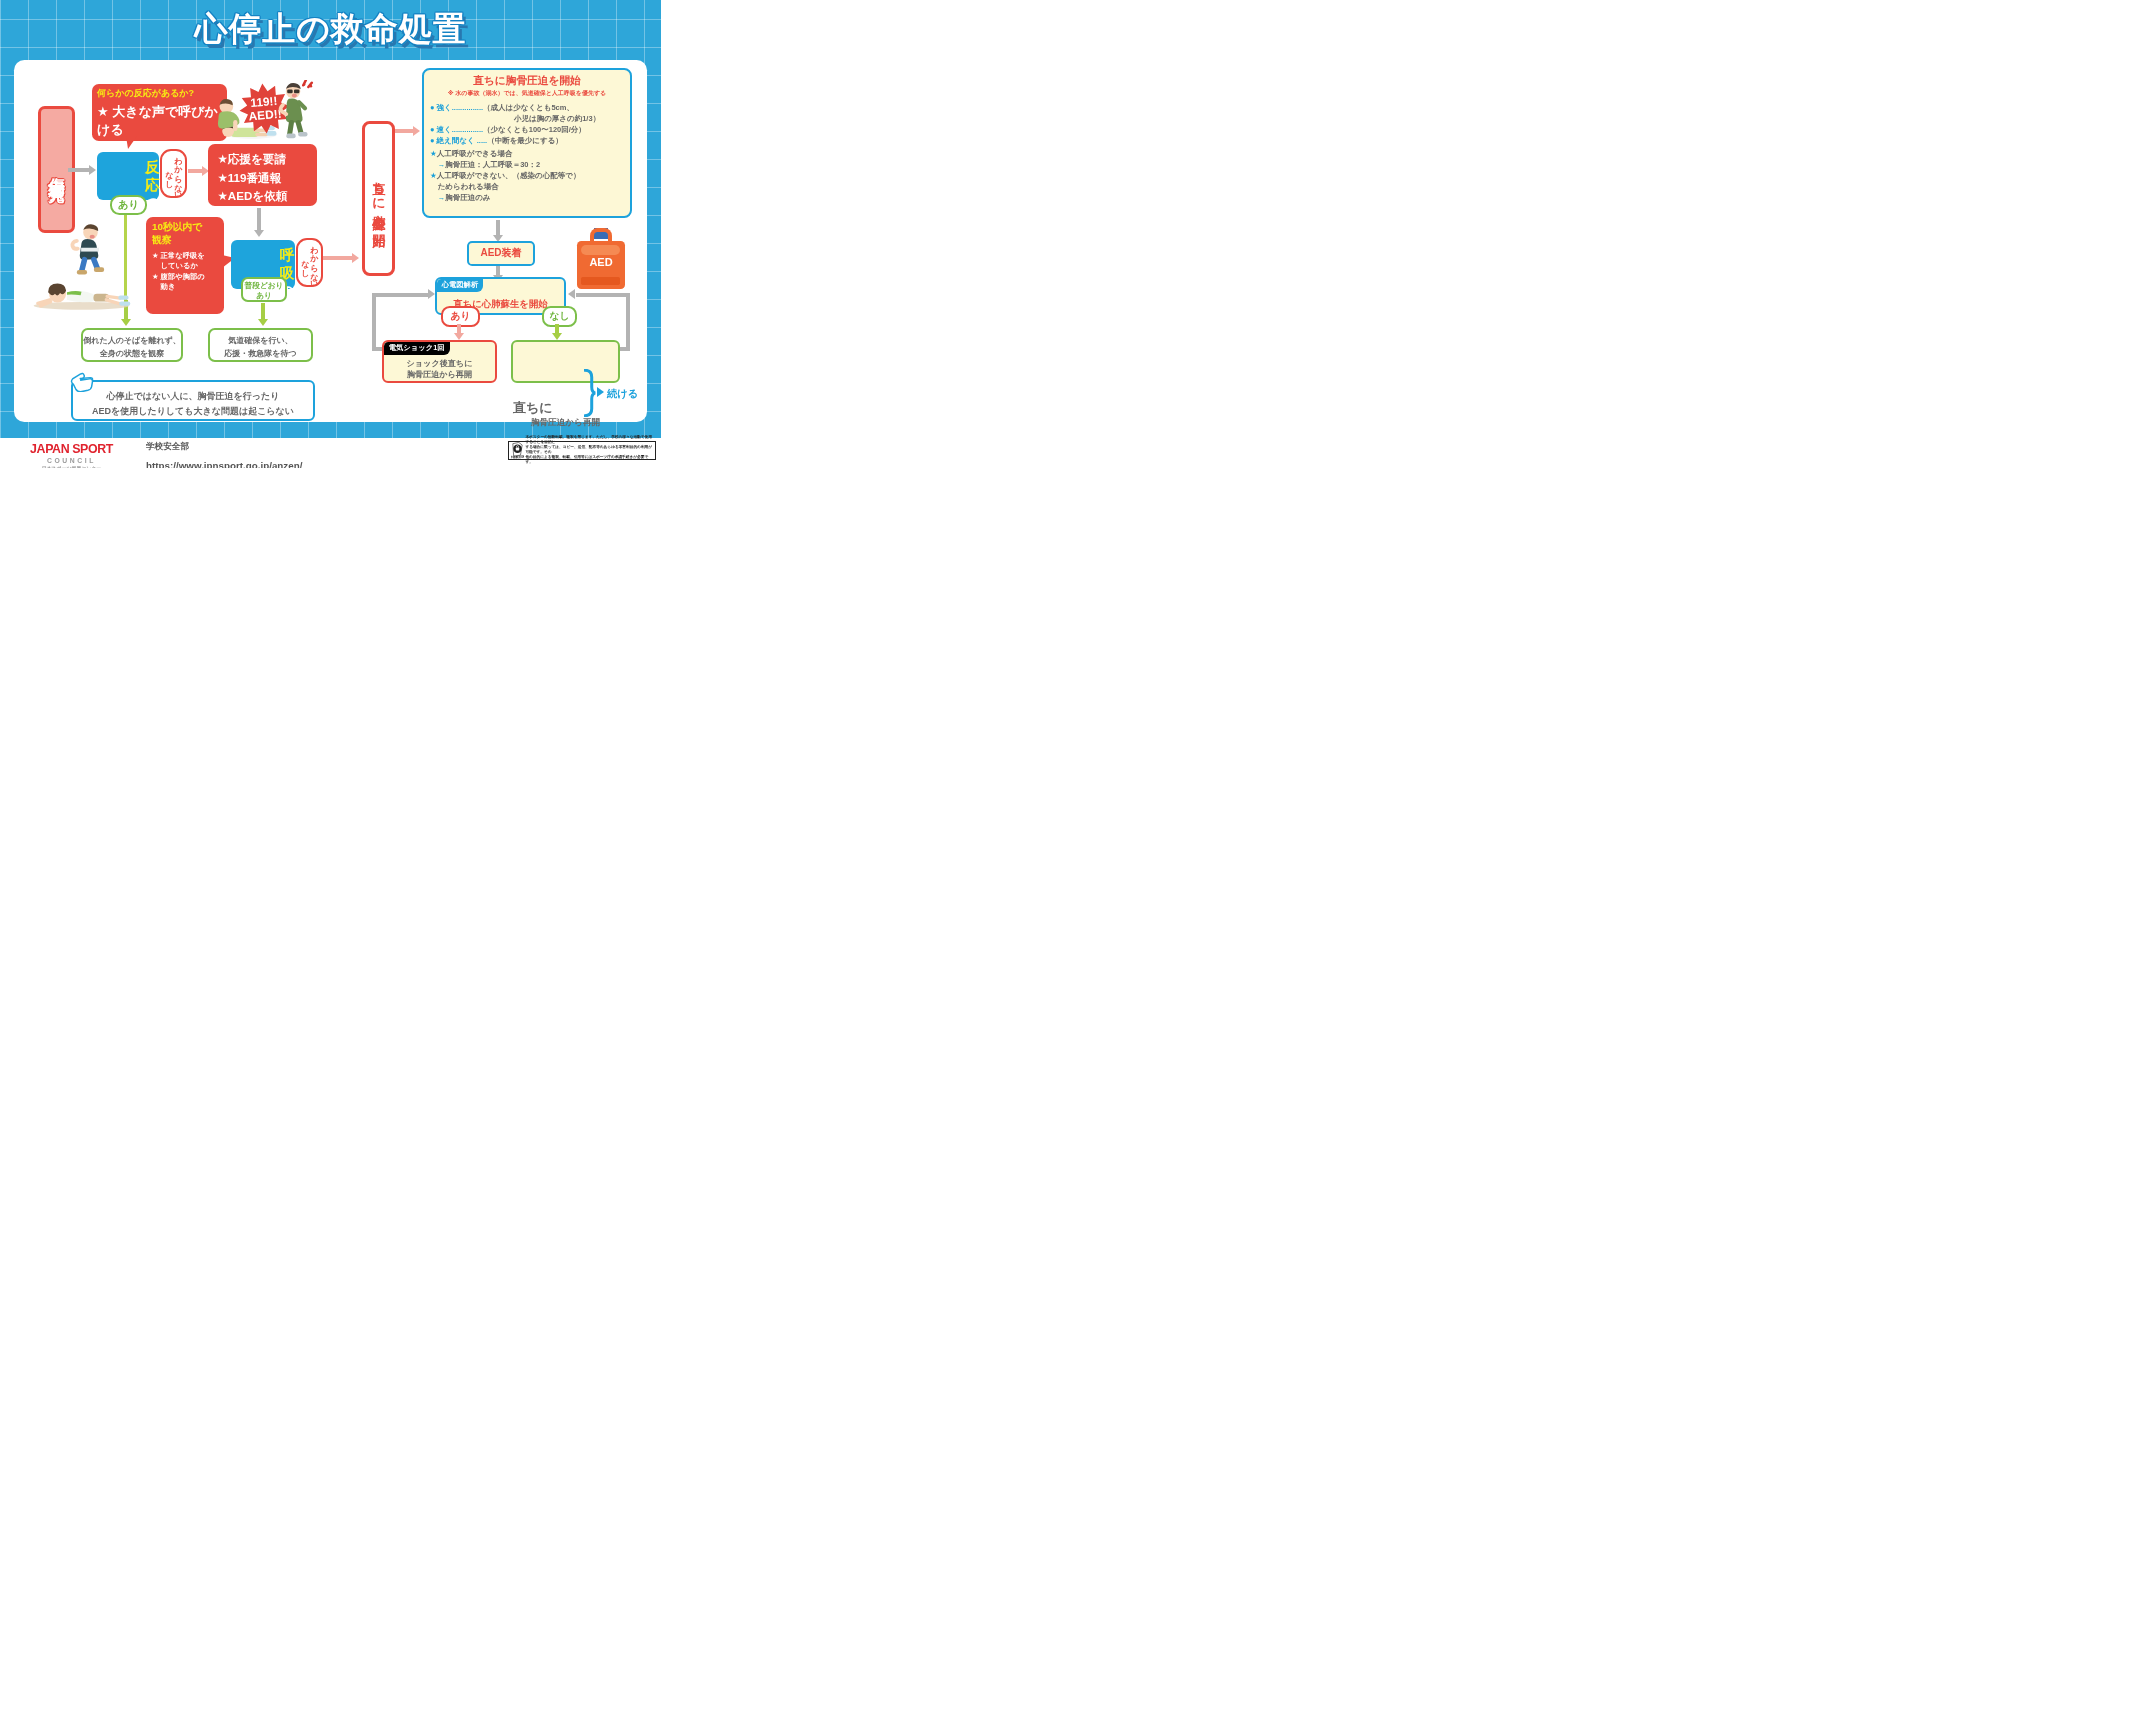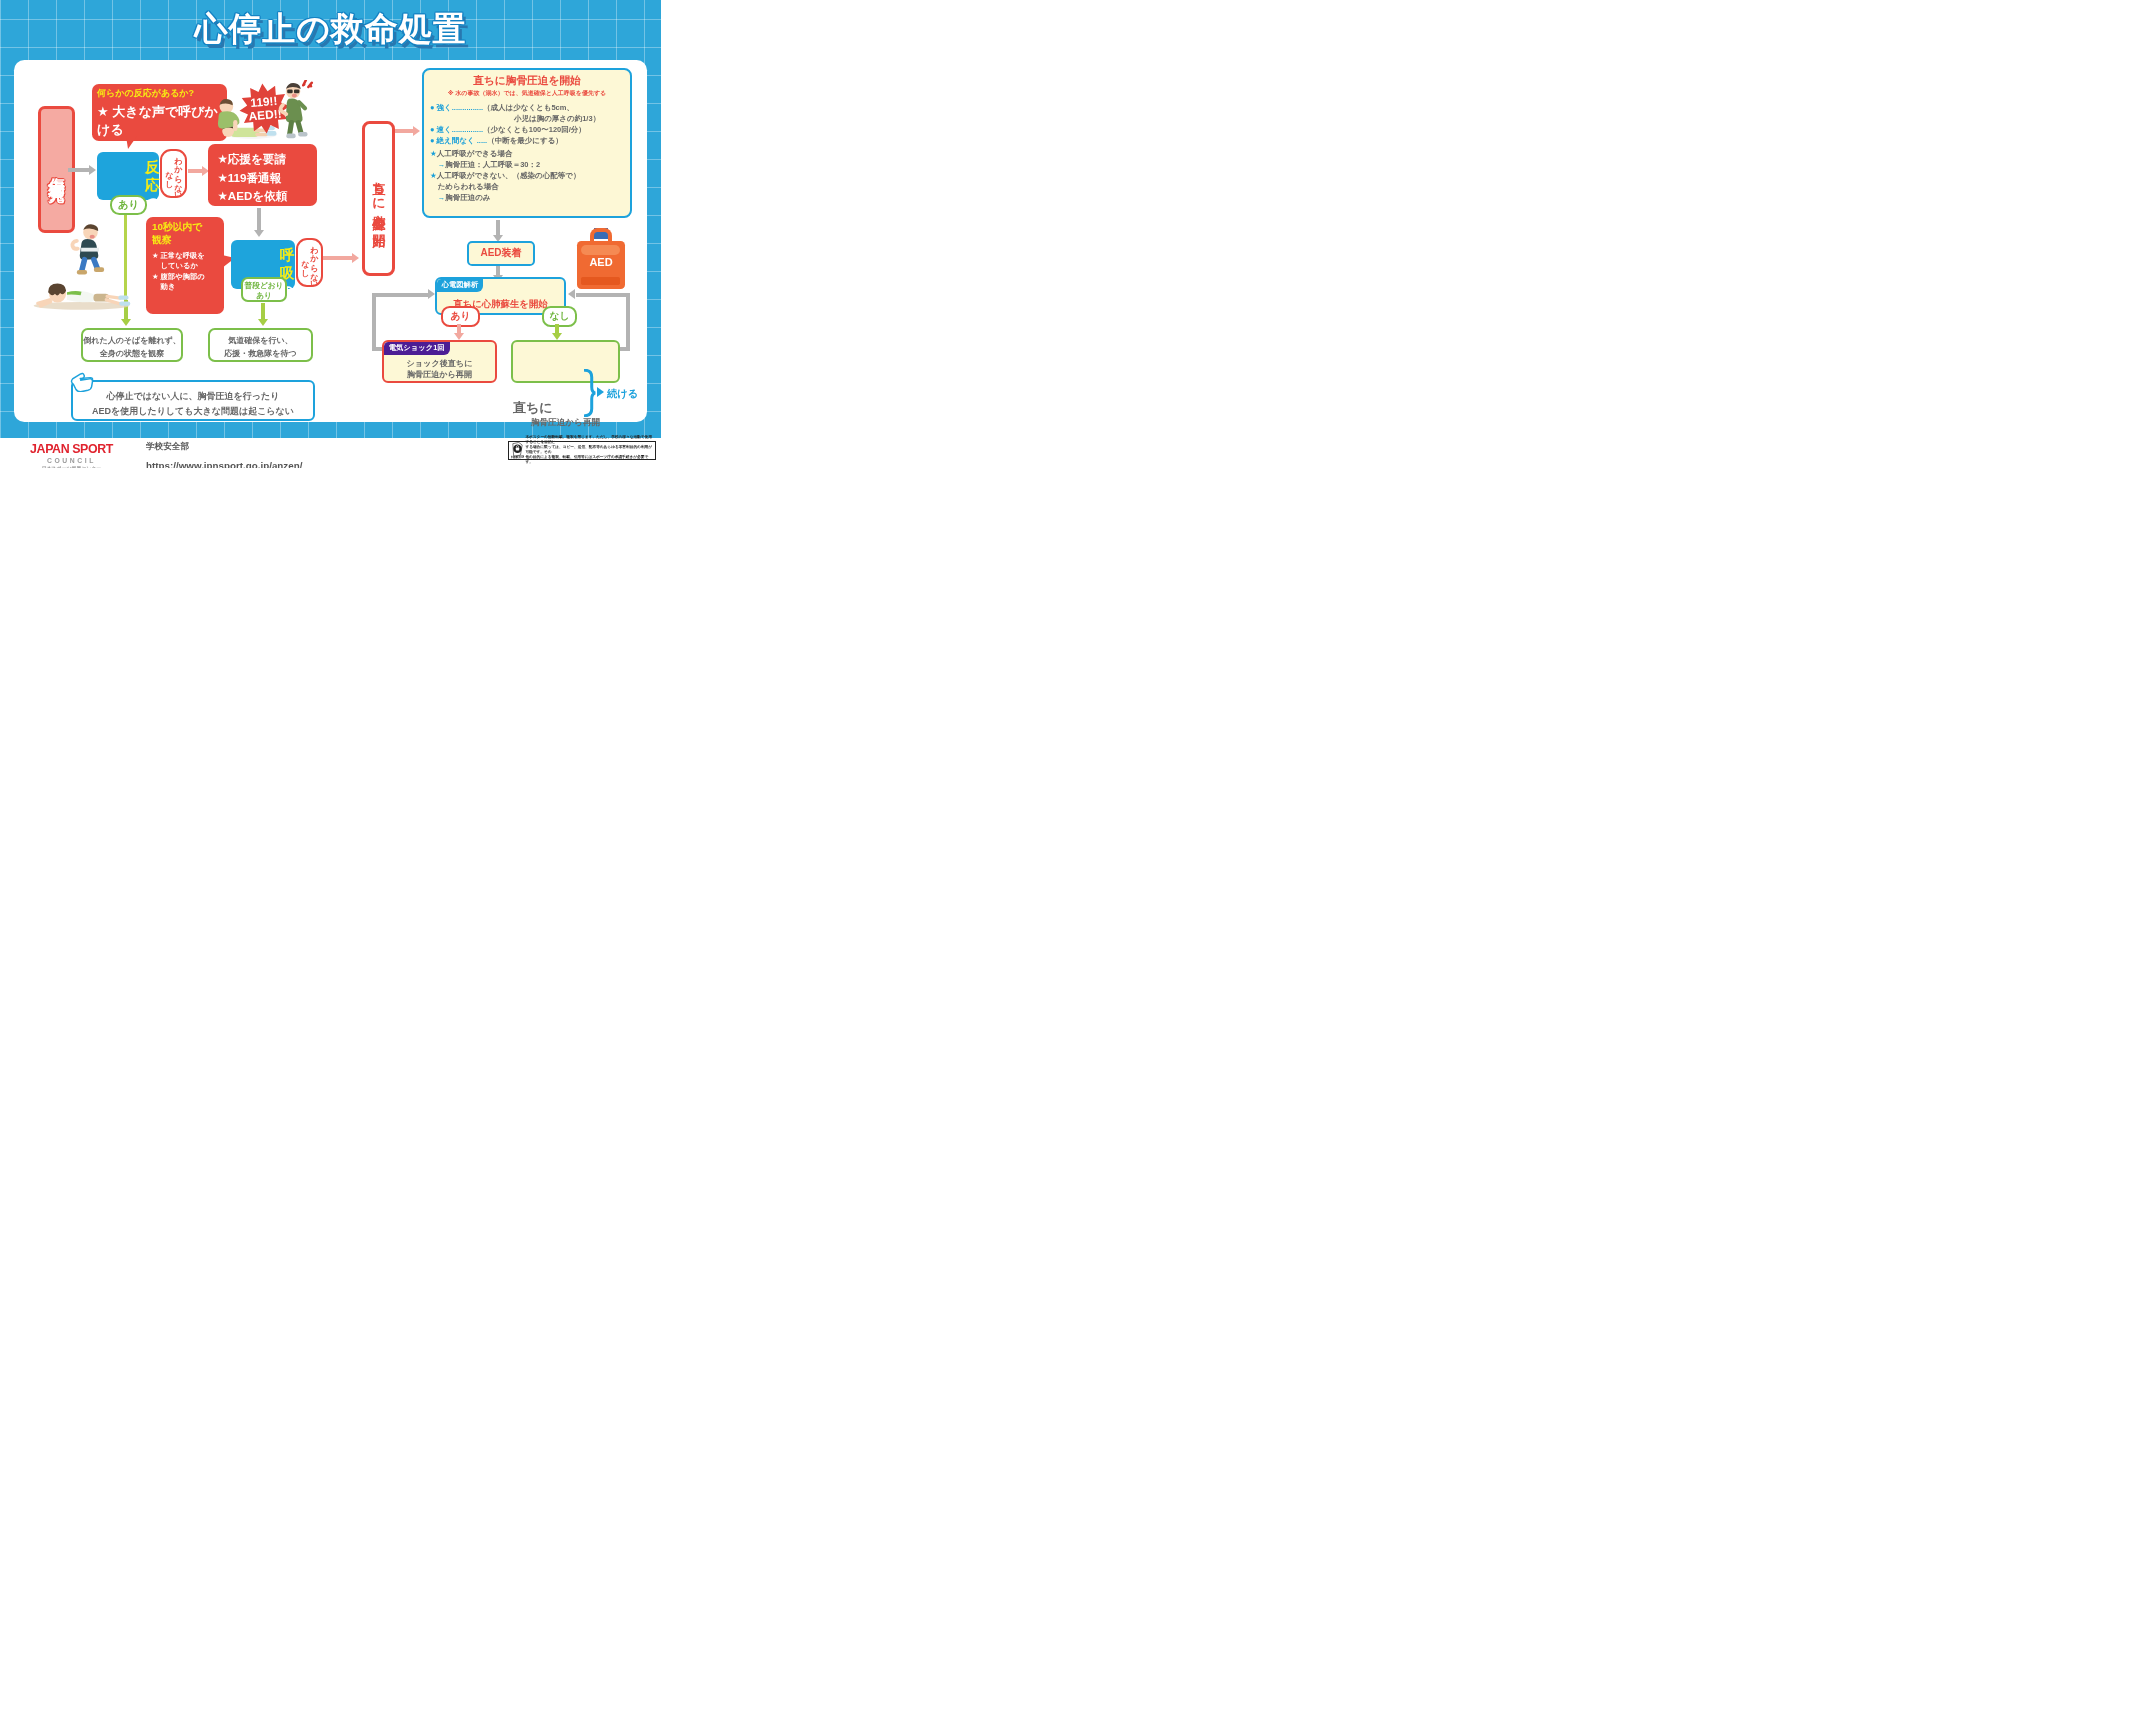--- a/index.html
+++ b/index.html
@@ -246,21 +246,21 @@
     <span class="redtxt" style="font-size:9.8px;line-height:16.3px;">あり</span>
   </div>
   <div class="pill" style="left:542px;top:306px;width:31px;height:17px;border:2.1px solid #7cbf4a;border-radius:8.6px;">
     <span class="greentxt" style="font-size:9.8px;line-height:16.3px;">なし</span>
   </div>
 
   <div class="ar-d" style="--c:#f2a89f;left:457px;top:324px;height:9.4px;"></div>
   <div class="ar-d" style="--c:#a6ce45;left:555px;top:324px;height:9.4px;"></div>
 
   <div class="creambox" style="left:382px;top:340px;width:115px;height:43px;border:2.6px solid #ea4a3f;border-radius:6px;box-sizing:border-box;">
-    <div class="tab" style="background:#4c1d95;font-size:7.3px;">電気ショック1回</div>
+    <div class="tab" style="background:#000000;font-size:7.3px;">電気ショック1回</div>
     <div class="graytxt" style="font-size:8.1px;text-align:center;margin-top:16.3px;">ショック後直ちに</div>
     <div class="graytxt" style="font-size:8.1px;text-align:center;">胸骨圧迫から再開</div>
   </div>
 
   <div class="creambox" style="left:511px;top:340px;width:109px;height:43px;border:2.6px solid #7cbf4a;border-radius:6px;box-sizing:border-box;padding-top:8.6px;">
     <div class="graytxt" style="font-size:13px;text-align:left;margin-top:48px;">直ちに</div>
     <div class="graytxt" style="font-size:8.6px;text-align:center;">胸骨圧迫から再開</div>
   </div>
 
   <div class="pill" style="left:71px;top:380px;width:244px;height:41px;border:2.6px solid #1da2dc;border-radius:6px;padding-top:7.7px;box-sizing:border-box;">

